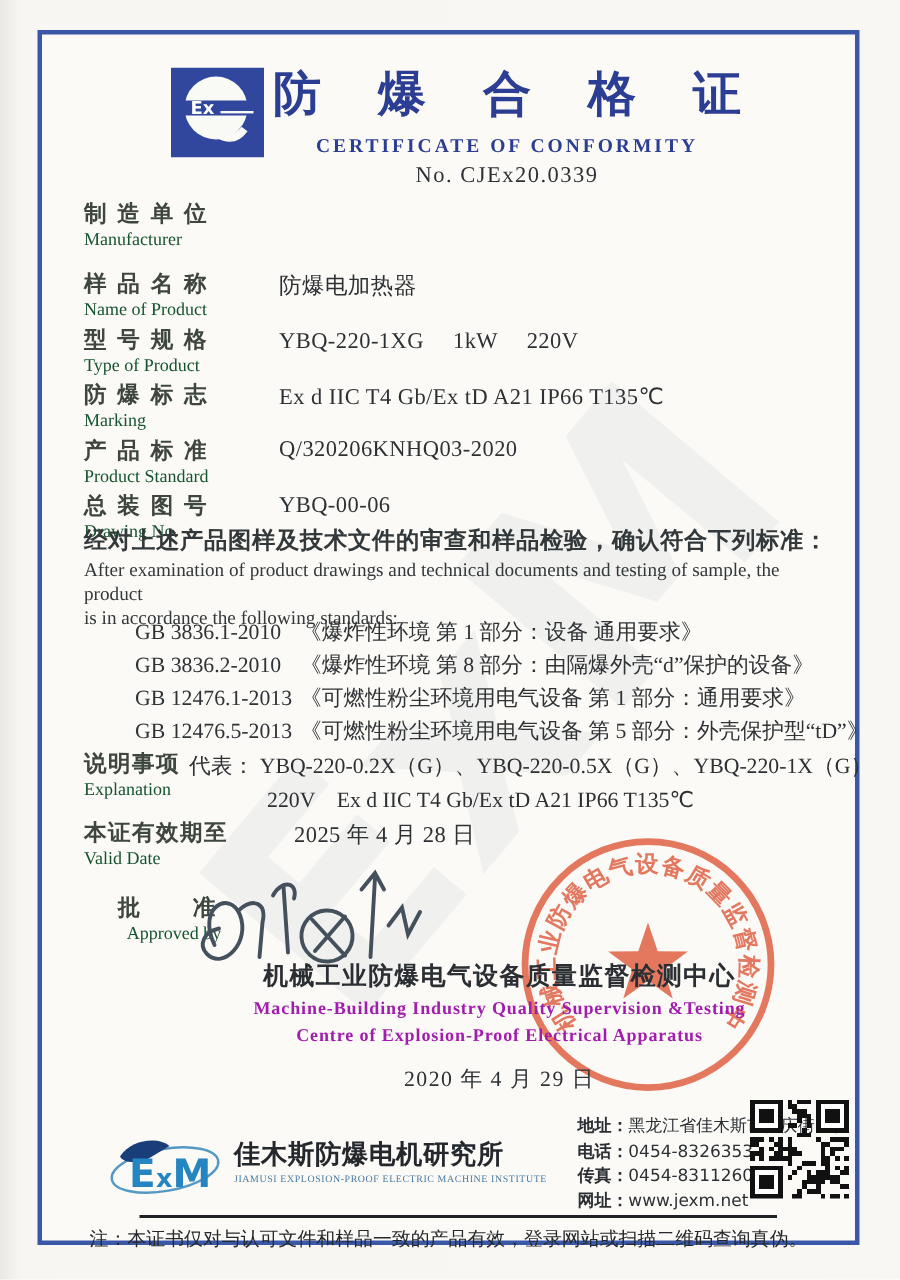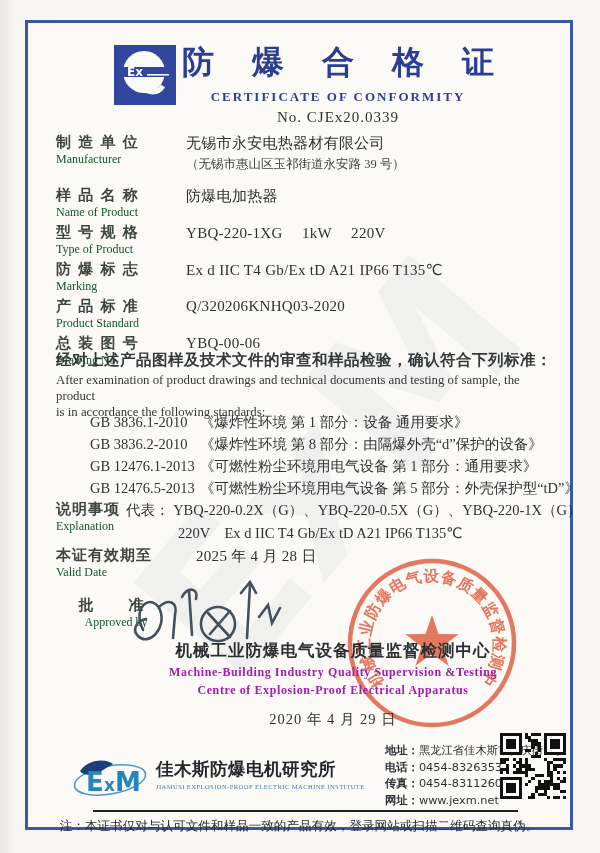--- a/index.html
+++ b/index.html
@@ -103,24 +103,20 @@
       <div class="title-en">CERTIFICATE  OF  CONFORMITY</div>
       <div class="title-no">No.   CJEx20.0339</div>
     </div>
   </div>
 
   <div class="fields">
     <div class="frow sp">
       <div class="lblcol">
         <div class="lbl-cn">制 造 单 位</div>
         <div class="lbl-en">Manufacturer</div>
-      </div>
-      <div class="valcol">
-        <div class="val">无锡市永安电热器材有限公司</div>
-        <div class="val2">（无锡市惠山区玉祁街道永安路 39 号）</div>
       </div>
     </div>
     <div class="frow">
       <div class="lblcol">
         <div class="lbl-cn">样 品 名 称</div>
         <div class="lbl-en">Name of Product</div>
       </div>
       <div class="valcol">
           <div class="val">防爆电加热器</div>
         </div>

